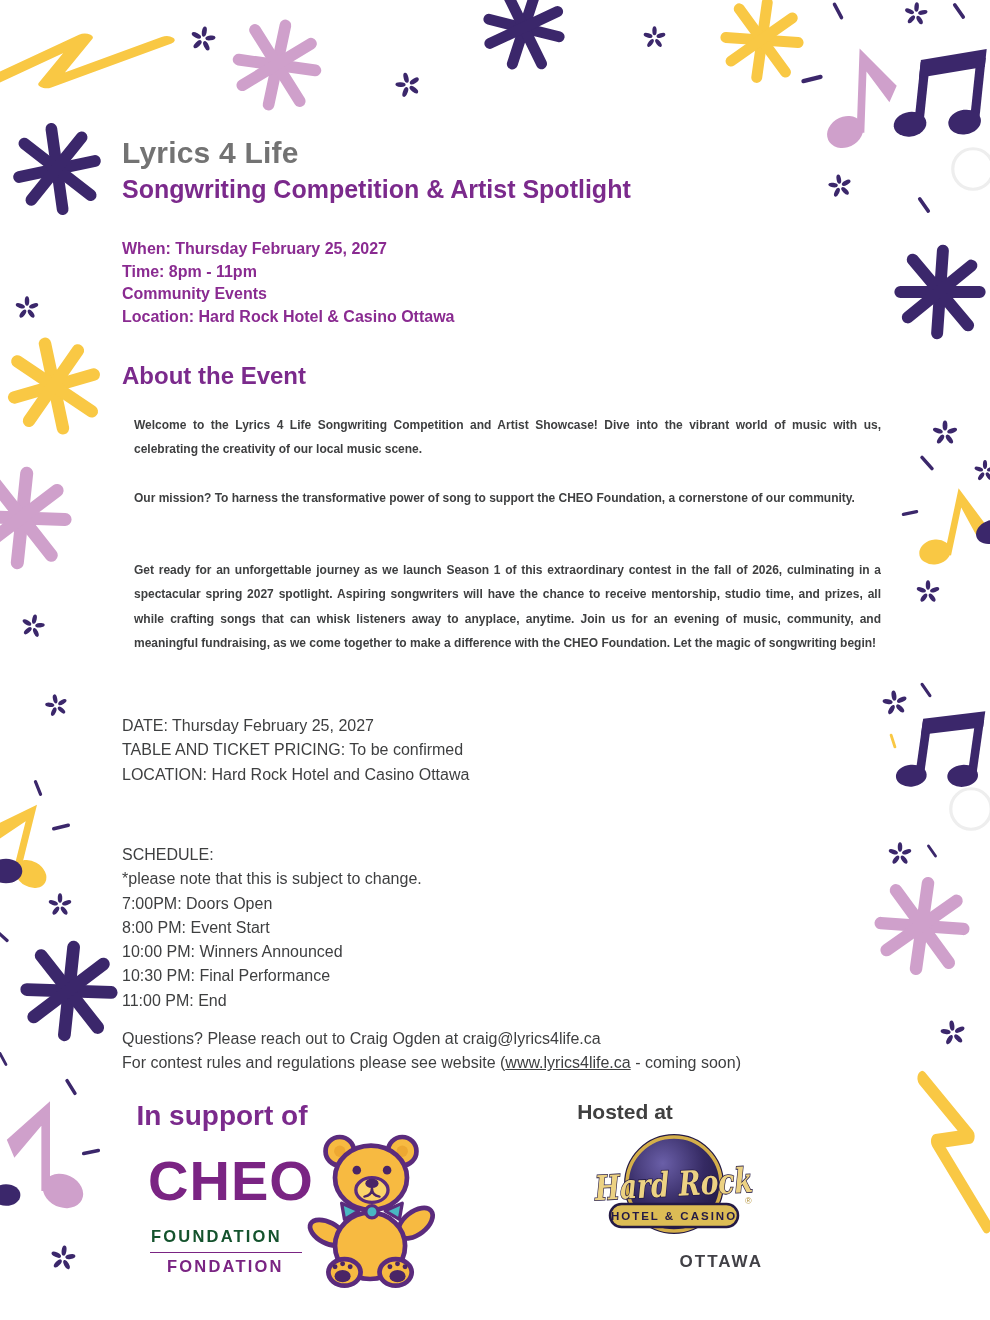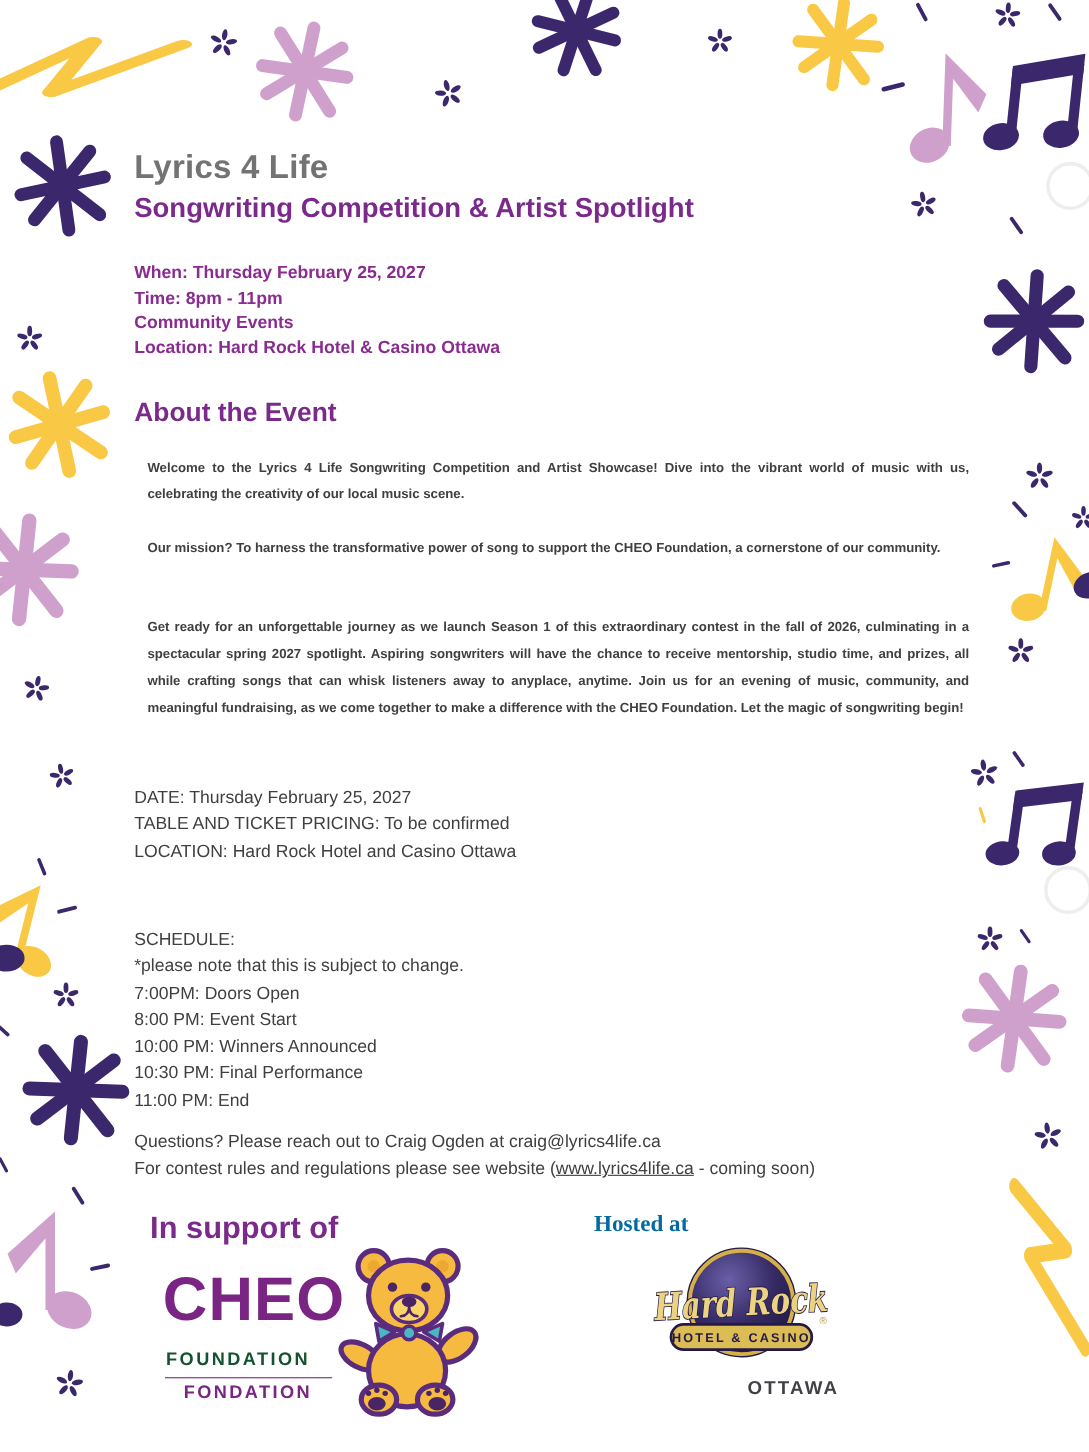--- a/index.html
+++ b/index.html
@@ -16,22 +16,22 @@
   .about-h{top:362px;font-size:24px;font-weight:bold;color:#7b2a8c;}
   .para{font-size:12px;line-height:24.3px;color:#3e3f40;text-align:justify;margin:12px;font-weight:bold;}
   .p1{top:401px;} .p2{top:474px;} .p3{top:546px;}
   .info{top:714px;font-size:16px;line-height:24.3px;}
   .sched{top:812px;font-size:16px;line-height:24.3px;margin-top:31px;}
   .contact{top:1027px;font-size:16px;line-height:24.3px;}
   .link{text-decoration:underline;color:#3e3f40;cursor:pointer;}
   
   .support-label{left:122px;top:1100px;width:200px;text-align:center;
                  font-size:28px;font-weight:bold;color:#7b2a8c;}
-  .hosted-label{left:540px;top:1100px;width:170px;text-align:left;
-                font-size:21px;font-weight:bold;color:#0369a1;font-family:Liberation Serif, serif;}
+  .hosted-label{left:540px;top:1100px;width:170px;text-align:center;
+                font-size:21px;font-weight:bold;color:#404040;}
   .cheo-name{left:148px;top:1148px;font-size:56px;font-weight:800;color:#7a2483;letter-spacing:1px;}
   .cheo-en{left:151px;top:1227px;font-size:16.5px;font-weight:bold;color:#14532d;letter-spacing:2.2px;}
   .cheo-rule{left:150px;top:1252px;width:152px;border-top:1.5px solid #7a2483;height:0;}
   .cheo-fr{left:167px;top:1257px;font-size:16.5px;font-weight:bold;color:#7a2483;letter-spacing:2.2px;}
   .ottawa{left:585px;top:1252px;width:178px;text-align:right;
           font-size:17px;font-weight:bold;color:#414046;letter-spacing:2px;}
 </style>
 </head>
 <body>
 

